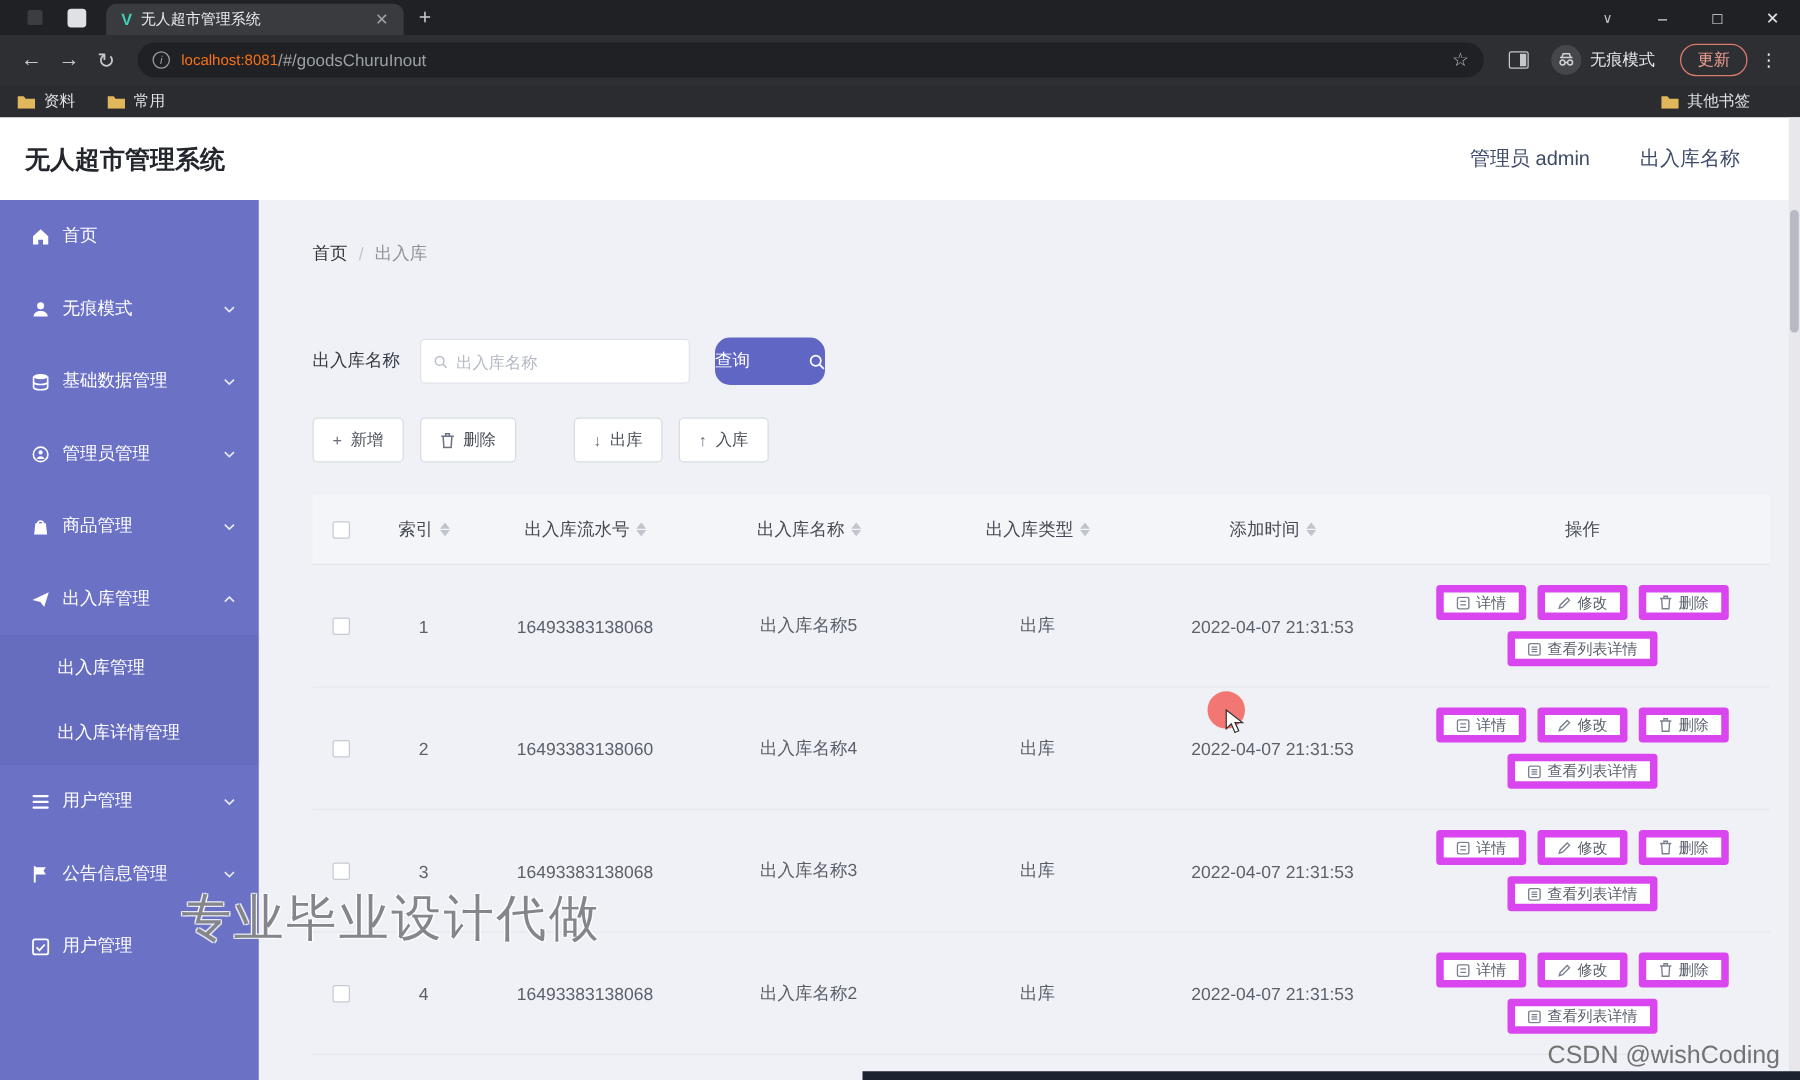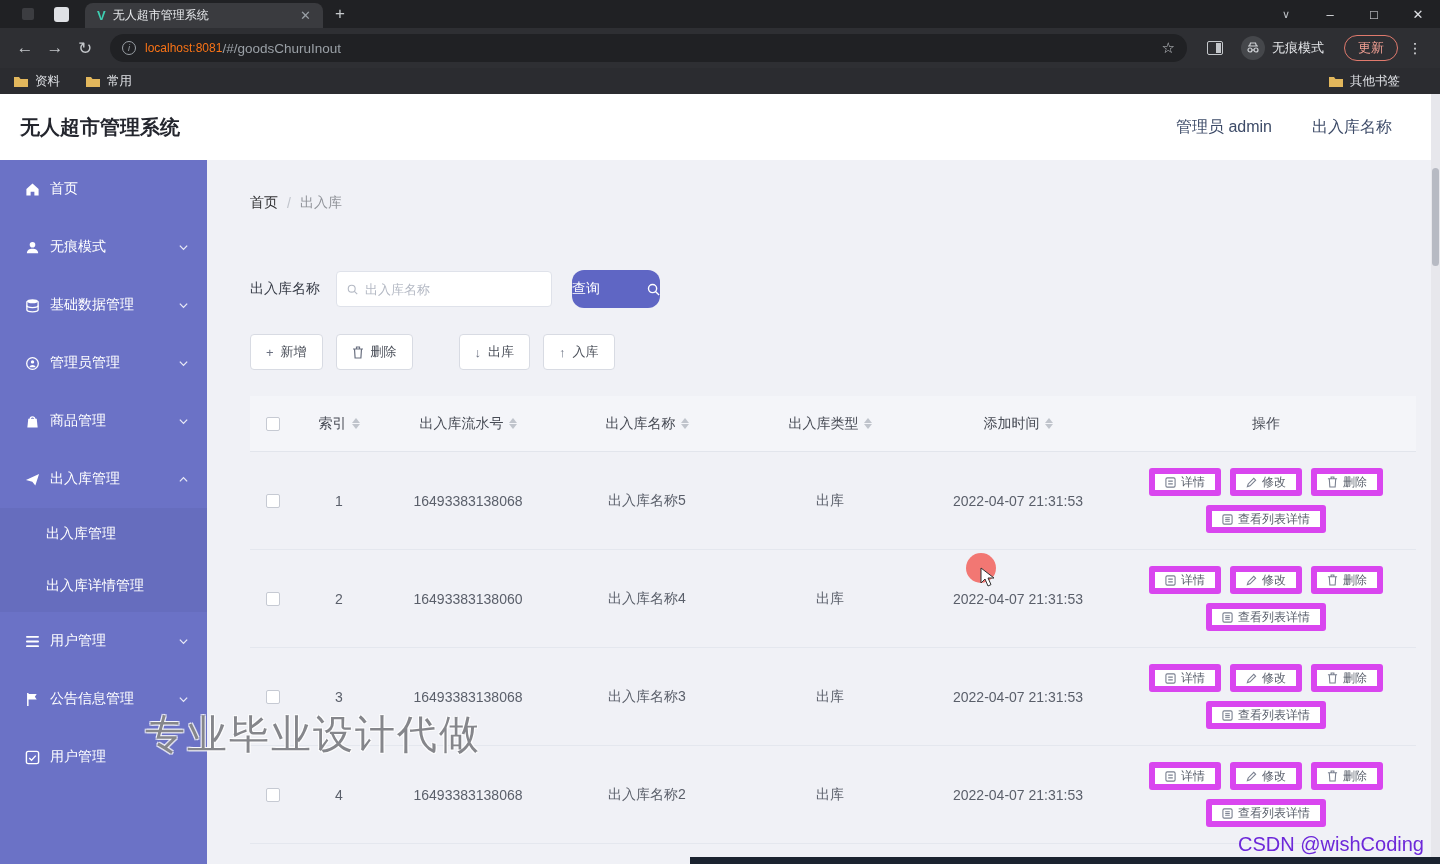--- a/index.html
+++ b/index.html
@@ -87,21 +87,21 @@
   .sorts .up{border-bottom:5px solid #c0c4cc}
   .sorts .dn{border-top:5px solid #c0c4cc}
   .ops{display:flex;flex-direction:column;gap:9px;align-items:center;justify-content:center}
   .ops-line{display:flex;gap:9px}
   .btn-mini{height:28px;padding:0 10px;background:#fff;border:6px solid #d946ef;border-radius:3px;font-size:12px;color:#595f6b;display:inline-flex;align-items:center;gap:5px;cursor:pointer;font-family:"Liberation Sans",sans-serif}
   .btn-mini svg{flex-shrink:0}
 
   
   .wm-big{position:absolute;left:145px;top:707px;font-size:40px;font-weight:normal;color:#85868b;letter-spacing:2px;z-index:50;pointer-events:none;
     text-shadow:1px 1px 0 rgba(255,255,255,.75),-1px -1px 0 rgba(255,255,255,.75),1px -1px 0 rgba(255,255,255,.75),-1px 1px 0 rgba(255,255,255,.75)}
-  .wm-csdn{position:absolute;right:16px;bottom:8px;font-size:20px;color:#6d28d9;z-index:50;pointer-events:none}
+  .wm-csdn{position:absolute;right:16px;bottom:8px;font-size:20px;color:#737373;z-index:50;pointer-events:none}
   .cursor-dot{position:absolute;left:966px;top:553px;width:30px;height:30px;border-radius:50%;background:rgba(242,98,92,.85);z-index:60;pointer-events:none}
   .cursor-arrow{position:absolute;left:980px;top:567px;z-index:61;pointer-events:none}
   .bottom-bar{position:absolute;left:690px;top:857px;width:750px;height:7px;background:#1b2330;z-index:40}
   .scroll-track{position:absolute;right:0;top:94px;width:9px;height:770px;background:#e7e7ec;z-index:30}
   .scroll-thumb{position:absolute;right:1px;top:74px;width:7px;height:98px;background:#b7bac3;border-radius:4px;cursor:pointer}
 </style>
 </head>
 <body>
 
 <div class="screen">

